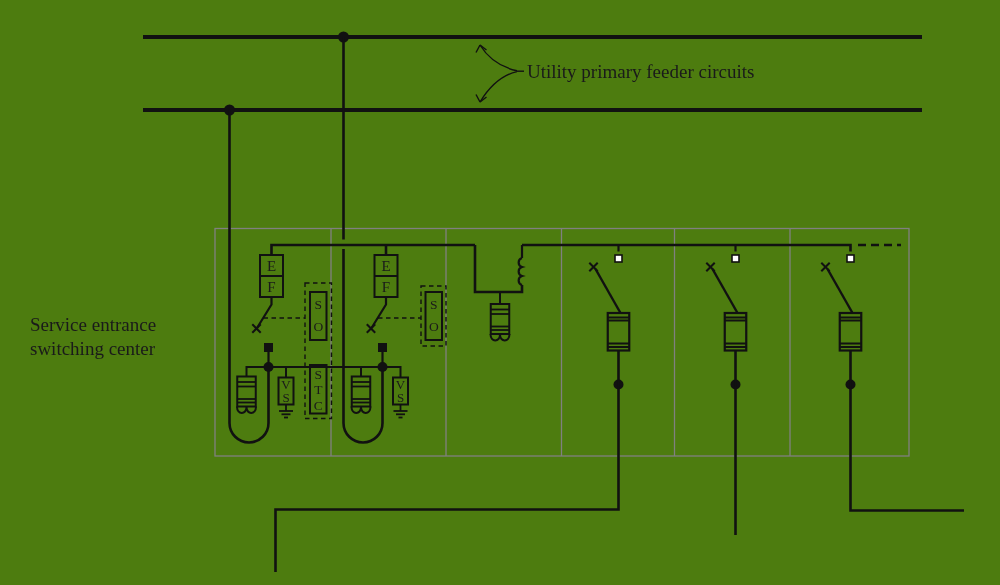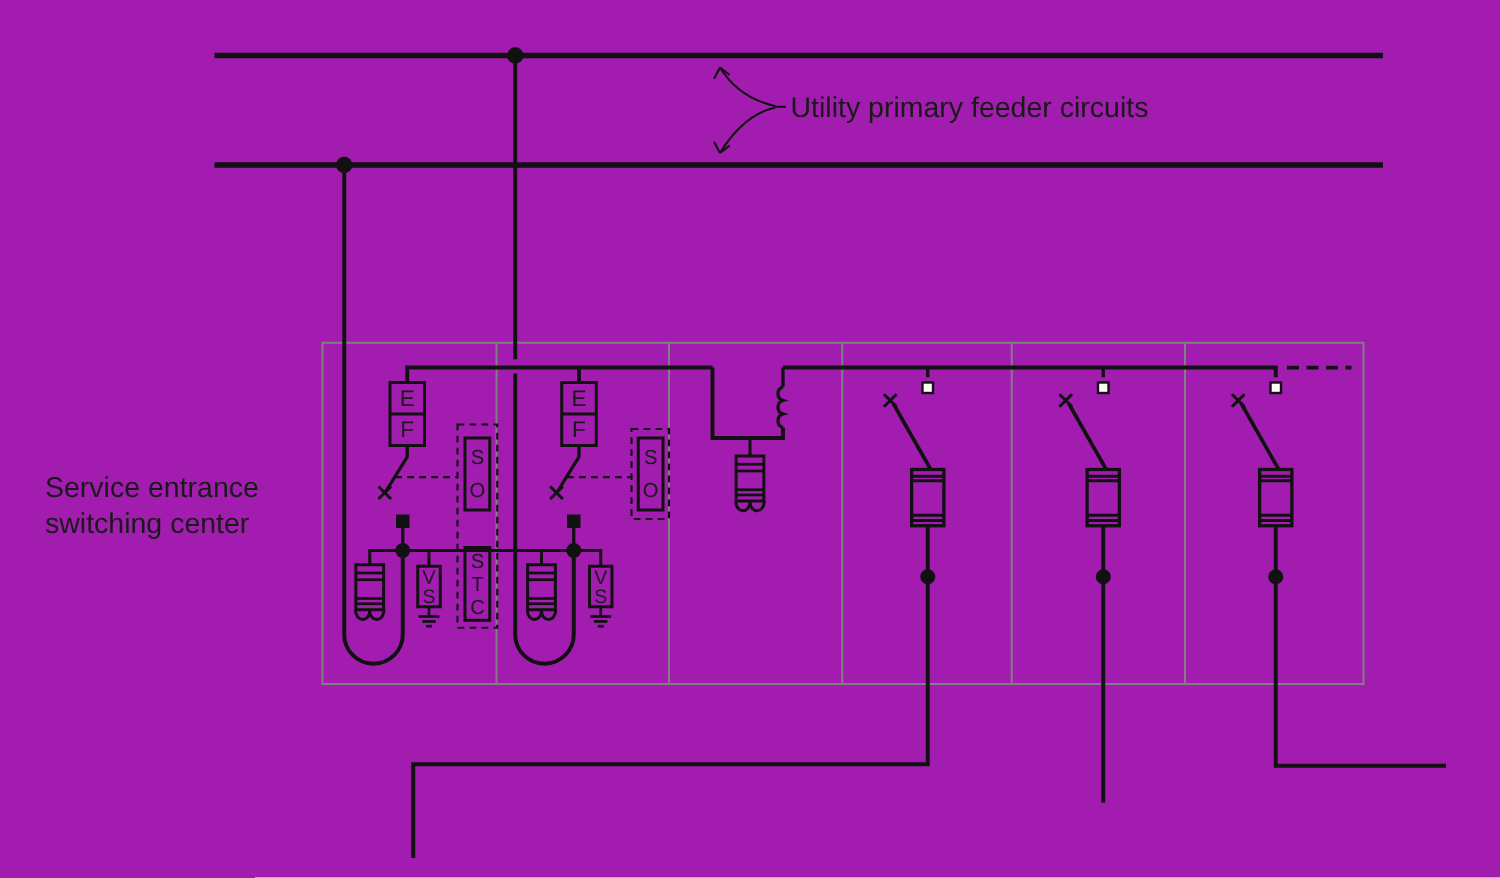--- a/index.html
+++ b/index.html
@@ -1,20 +1,20 @@
 <!DOCTYPE html>
 <html><head>
 <meta charset="utf-8">
 <style>
   html,body{margin:0;padding:0;background:#ffffff;}
   .stage{
     position:relative;
     width:1000px;height:585px;
-    background:#a21caf;
-    font-family:Liberation Sans, sans-serif;
+    background:#4d7c0f;
+    font-family:Liberation Serif, serif;
     overflow:hidden;
   }
   svg{display:block;}
   text{fill:#1a1a1a;}
   .lbl{font-size:19px;}
   .sym-lg{font-size:15px;}
   .sym-md{font-size:13.5px;}
   .sym-sm{font-size:13px;}
   .ln{stroke:#111;fill:none;}
 </style>

